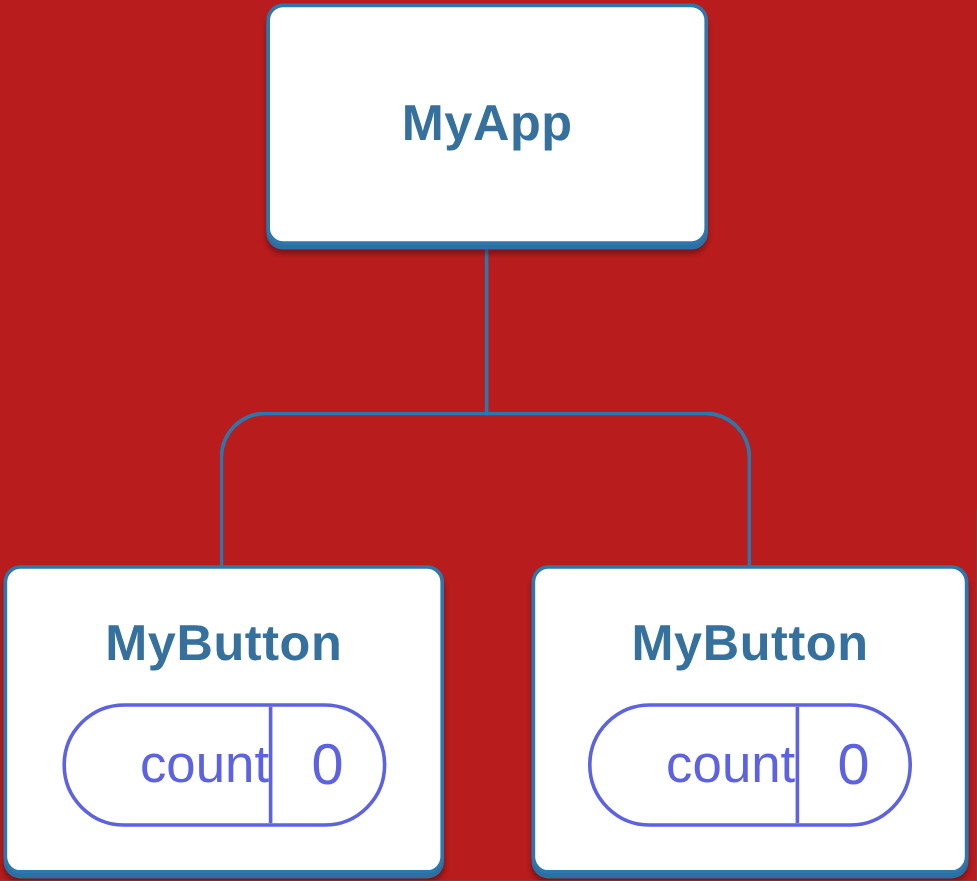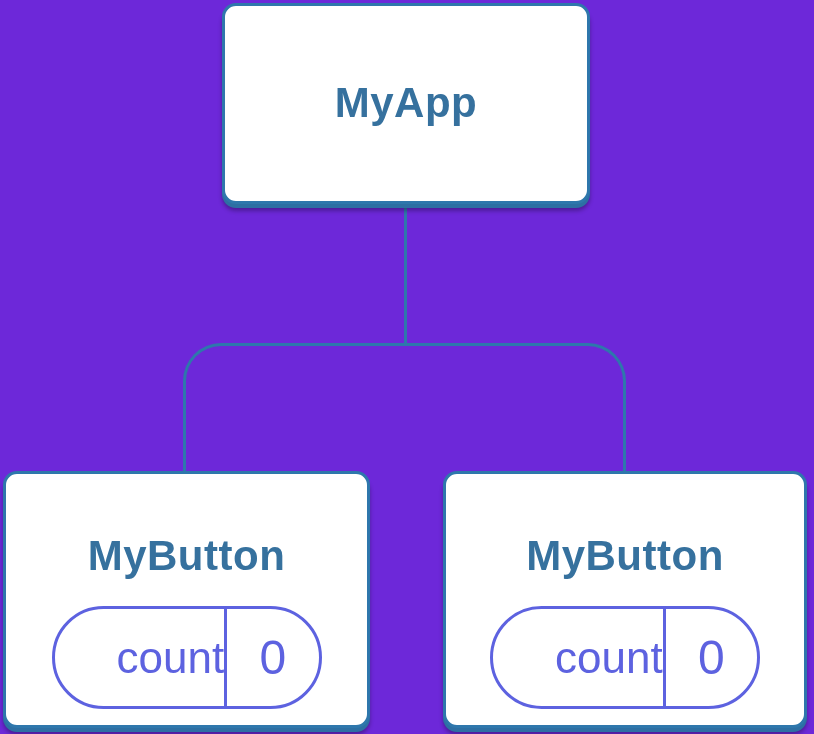--- a/index.html
+++ b/index.html
@@ -5,21 +5,21 @@
   html, body {
     margin: 0;
     padding: 0;
     background: #4C6771;
     font-family: "Liberation Sans", sans-serif;
   }
   .stage {
     position: relative;
     width: 814px;
     height: 734px;
-    background: #6d28d9;
+    background: #b91c1c;
     overflow: hidden;
   }
   
   .stem {
     position: absolute;
     left: 404px;
     top: 203px;
     width: 3px;
     height: 143px;
     background: #2E77AC;
@@ -56,21 +56,21 @@
     align-items: center;
     justify-content: center;
   }
   .child-box {
     top: 471px;
     width: 367px;
     height: 257px;
     display: flex;
     flex-direction: column;
     align-items: center;
-    padding-top: 58px;
+    padding-top: 38px;
   }
   .child-box.left  { left: 3px; }
   .child-box.right { left: 443px; width: 364px; }
   .comp-label {
     font-size: 42px;
     font-weight: 700;
     letter-spacing: 0.5px;
     color: #36719E;
     line-height: 1.15;
   }

